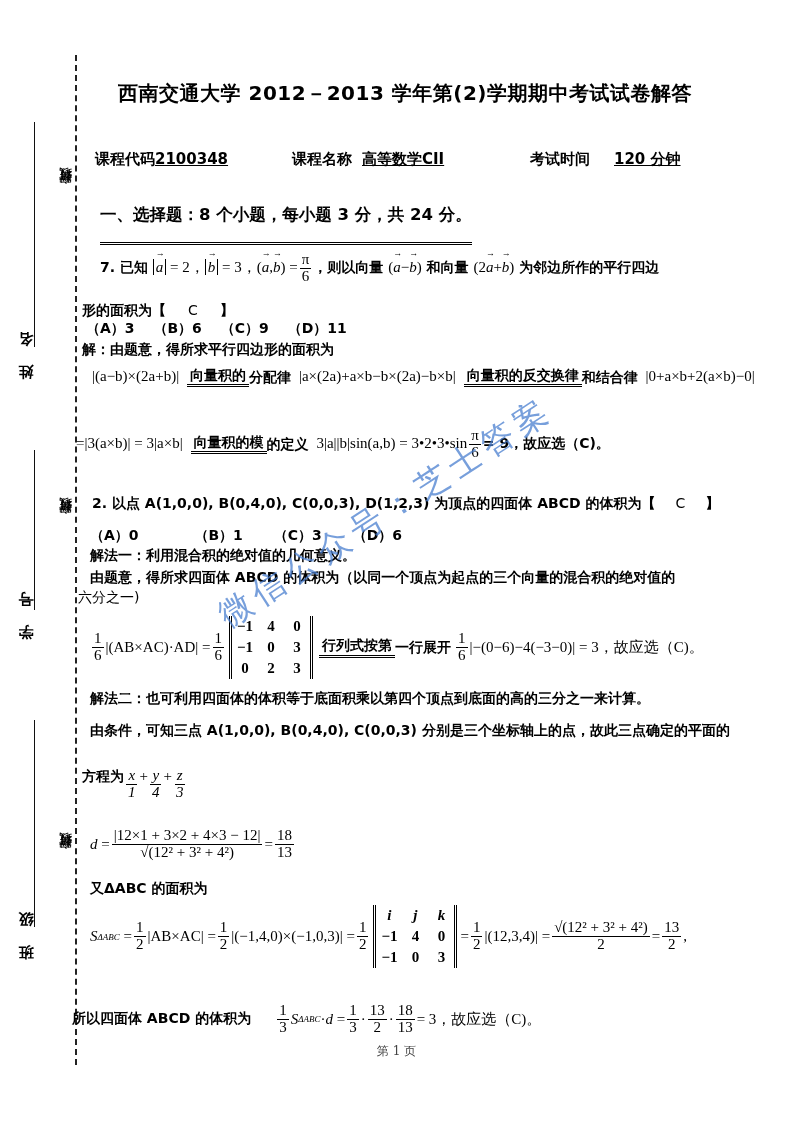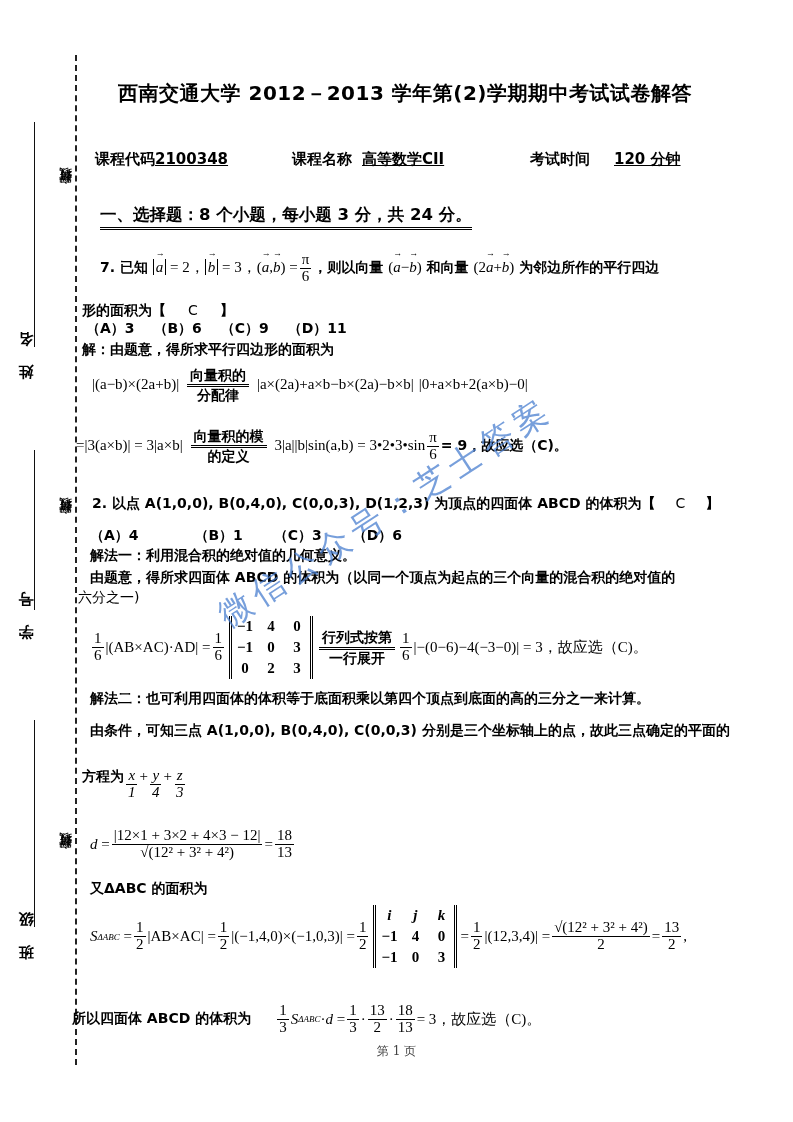--- a/index.html
+++ b/index.html
@@ -15,28 +15,28 @@
            font-family:"DejaVu Sans",sans-serif; font-size:13px; letter-spacing:1px; }
   .field-label { writing-mode:vertical-rl; transform:rotate(180deg);
                  font-family:"DejaVu Sans",sans-serif; font-weight:bold; font-size:15px; letter-spacing:14px; }
   .field-line { width:0; border-left:1.5px solid #111; }
   
   .title { left:118px; top:80px; font-size:20px; font-weight:bold;
            font-family:"DejaVu Sans",sans-serif; letter-spacing:0.5px; }
   .info { top:150px; font-size:15px; font-weight:bold; font-family:"DejaVu Sans",sans-serif; }
   .info .u { text-decoration:underline; }
   .sec { left:100px; top:204px; font-size:16.5px; font-weight:bold; font-family:"DejaVu Sans",sans-serif;
-         border-bottom:3px double #000; padding-bottom:1px; }
+         border-bottom:3px double #000; padding-bottom:16px; }
   .line { font-size:14px; font-weight:bold; font-family:"DejaVu Sans",sans-serif; white-space:nowrap; }
   .math { font-family:"Liberation Serif","DejaVu Serif",serif; font-weight:normal; font-size:15px; }
   .frac { display:inline-flex; flex-direction:column; align-items:center; vertical-align:middle;
           margin:0 2px; line-height:1.05; }
   .frac .n { border-bottom:1px solid #000; padding:0 2px; }
   .frac .d { padding:0 2px; }
-  .over { position:relative; display:inline-flex; flex-direction:column; align-items:center;
+  .over { position:relative; display:inline-flex; align-items:center;
           vertical-align:middle; margin:0 3px; line-height:1.15; font-weight:bold; font-family:"DejaVu Sans",sans-serif; font-size:14px; }
   .over .top { border-bottom:3px double #000; padding:0 3px 1px; }
   .abs-bar { border-left:1px solid #000; border-right:1px solid #000; padding:0 2px; }
   .det { display:inline-grid; grid-template-columns:repeat(3, 26px); text-align:center;
          border-left:3px double #000; border-right:3px double #000; vertical-align:middle;
          font-family:"Liberation Serif",serif; font-size:15px; line-height:21px; margin:0 3px; }
   .vec { position:relative; display:inline-block; }
   .vec::before { content:"→"; position:absolute; top:-11px; left:0; right:0; text-align:center; font-size:9px; }
   .footer { left:0; width:793px; top:1043px; text-align:center; font-size:12px; color:#444;
             font-family:"DejaVu Serif",serif; }
@@ -91,40 +91,44 @@
 </div>
 <div class="abs line" style="left:82px;top:341px;">解：由题意，得所求平行四边形的面积为</div>
 
 <div class="abs line" style="left:92px;top:367px;">
   <span class="math">|(a−b)×(2a+b)|</span>
   <span class="over">
       <span class="top">向量积的</span>
       <span>分配律</span>
     </span>
   <span class="math">|a×(2a)+a×b−b×(2a)−b×b|</span>
+  <span class="over">
+      <span class="top">向量积的反交换律</span>
+      <span>和结合律</span>
+    </span>
   <span class="math">|0+a×b+2(a×b)−0|</span>
 </div>
 
 <div class="abs line" style="left:76px;top:428px;">
   <span class="math">=|3(a×b)| = 3|a×b|</span>
   <span class="over">
       <span class="top">向量积的模</span>
       <span>的定义</span>
     </span>
   <span class="math">3|a||b|sin(a,b) = 3•2•3•sin</span><span class="frac math">
       <span class="n">π</span>
       <span class="d">6</span>
     </span><span>= 9，故应选（C)。</span>
 </div>
 
 <div class="abs line" style="left:92px;top:495px;">
   <span>2. 以点 A(1,0,0), B(0,4,0), C(0,0,3), D(1,2,3) 为顶点的四面体 ABCD 的体积为【</span><span style="display:inline-block;width:50px;text-align:center;font-weight:normal;">C</span><span>】</span>
 </div>
 <div class="abs line" style="left:90px;top:527px;">
-  <span style="margin-right:26px;">（A）4</span>
+  <span style="margin-right:26px;">（A）0</span>
   <span style="margin-right:26px;margin-left:25px;">（B）1</span>
   <span style="margin-right:26px;">（C）3</span>
   <span>（D）6</span>
 </div>
 <div class="abs line" style="left:90px;top:547px;">解法一：利用混合积的绝对值的几何意义。</div>
 <div class="abs line" style="left:90px;top:569px;">由题意，得所求四面体 ABCD 的体积为（以同一个顶点为起点的三个向量的混合积的绝对值的</div>
 <div class="abs line" style="left:78px;top:589px;font-weight:normal;">六分之一)</div>
 
 <div class="abs line" style="left:90px;top:616px;display:flex;align-items:center;">
   <span class="frac math bold">

